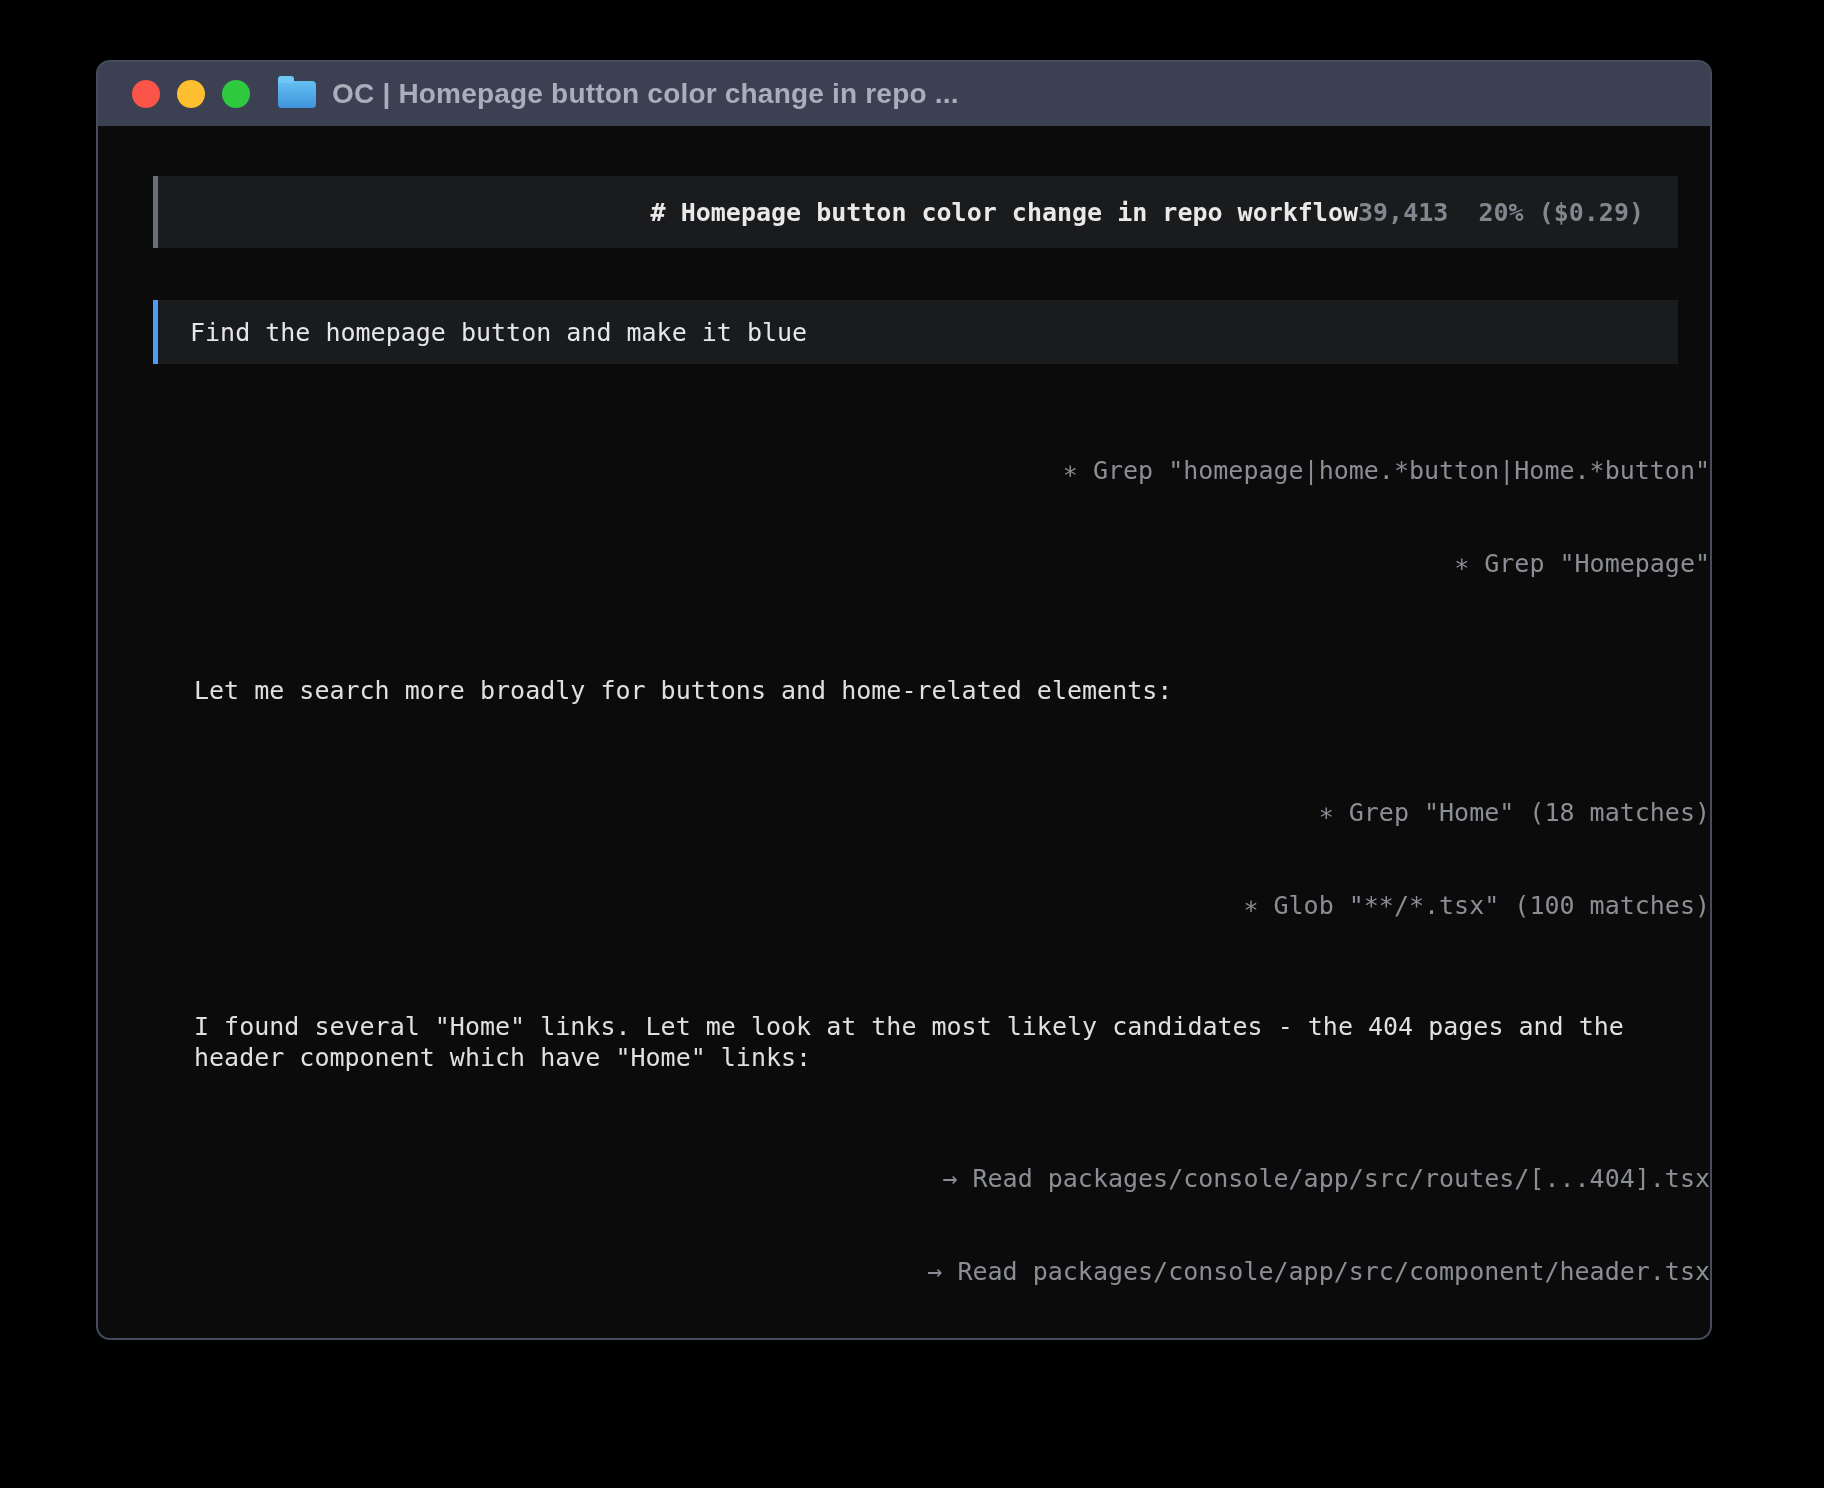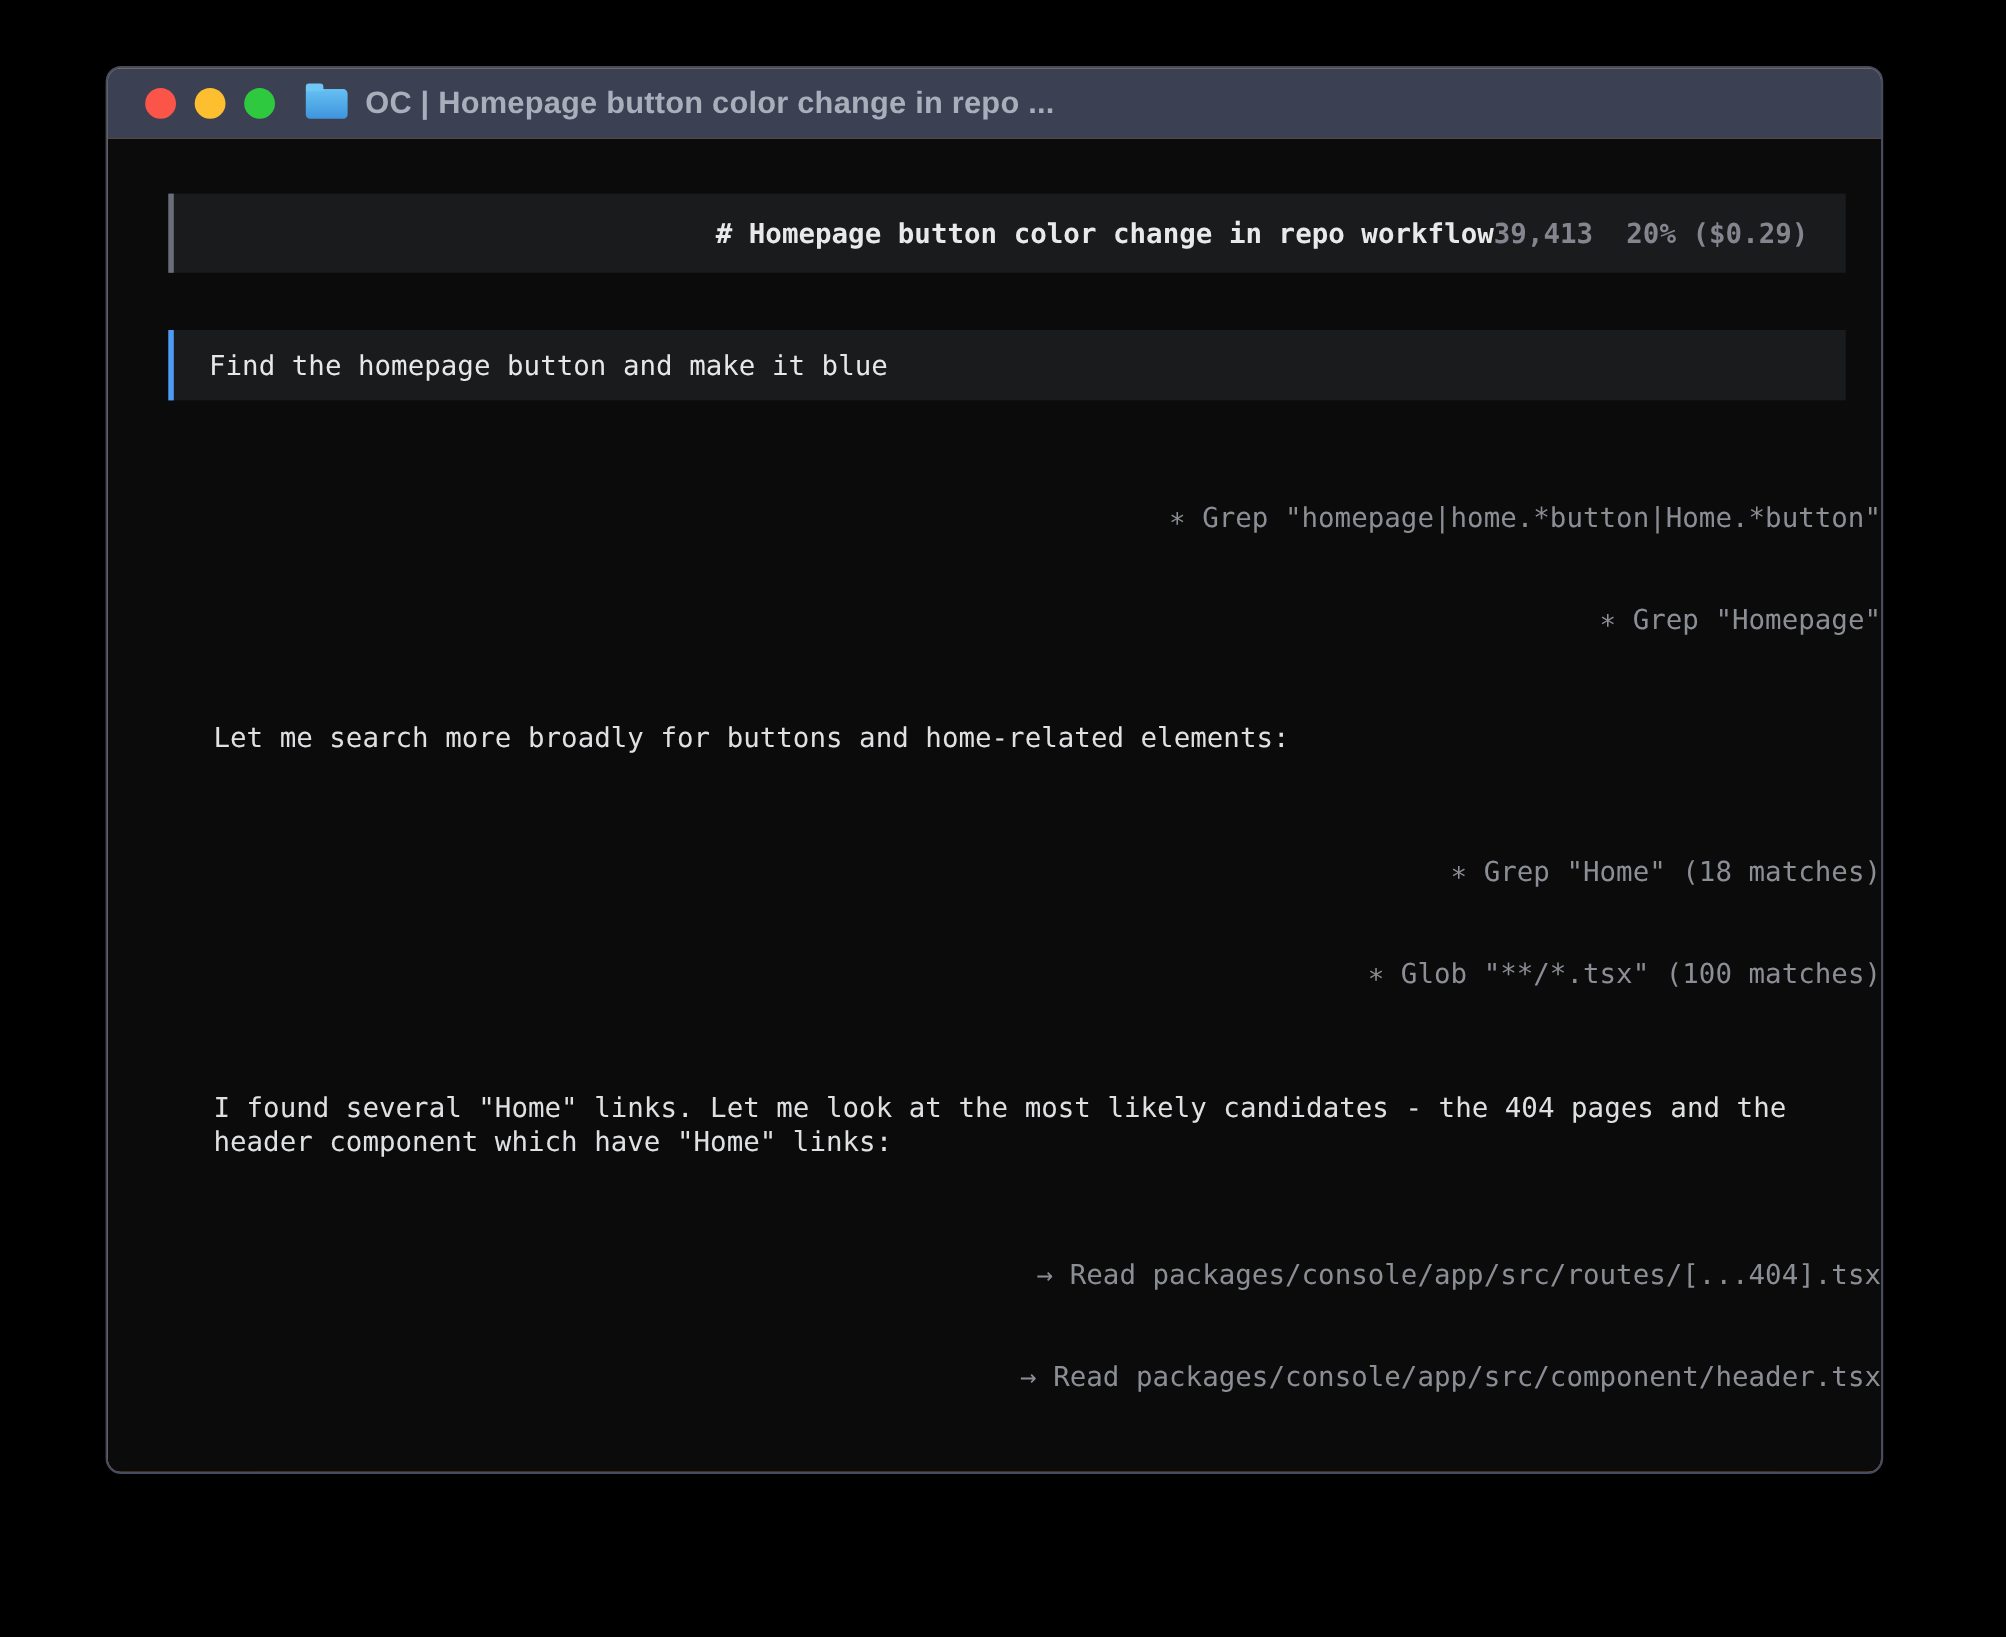--- a/index.html
+++ b/index.html
@@ -2,21 +2,21 @@
 <html><head>
 <meta charset="utf-8">
 <style>
   * { margin:0; padding:0; box-sizing:border-box; }
   html,body { width:1824px; height:1488px; background:#000; overflow:hidden; }
   body { font-family:"DejaVu Sans Mono", monospace; }
 
   .window {
     position:absolute; left:96px; top:60px; width:1616px; height:1280px;
     border-radius:14px; overflow:hidden; display:flex; flex-direction:column;
-    border:2px solid #464b5e; background:#fdba74;
+    border:2px solid #464b5e; background:#14532d;
     box-shadow:0 18px 60px rgba(0,0,0,.8);
   }
 
   
   .titlebar {
     height:64px; flex:0 0 64px; background:#3b4052;
     display:flex; align-items:center; padding-left:34px;
   }
   .traffic { display:flex; align-items:center; gap:17px; }
   .light { width:28px; height:28px; border-radius:50%; }
@@ -46,21 +46,21 @@
   }
   .session-title { font-weight:bold; color:#e9e9ea; white-space:pre; }
   .session-stats { color:#83868e; white-space:pre;font-weight:bold; }
 
   .user-message {
     margin:52px 32px 0 55px; height:64px; border-left-color:#4e9cf6;
     display:flex; align-items:center; padding-left:32px; color:#e6e7e8;
   }
 
   .para { margin-left:96px; max-width:1490px; color:#dfe0e2; white-space:pre-wrap; }
-  .p1 { margin-top:32px; } .p2 { margin-top:14px; } .p3 { margin-top:28px; }
+  .p1 { margin-top:32px; } .p2 { margin-top:34px; } .p3 { margin-top:28px; }
 
   .tools { margin-left:96px; color:#8b8e94; white-space:pre; }
   .t1 { margin-top:29px; } .t2 { margin-top:29px; } .t3 { margin-top:28px; }
   .tools div { height:31px;text-align:right; }
 </style>
 </head>
 <body>
 
 <div class="window">
 

